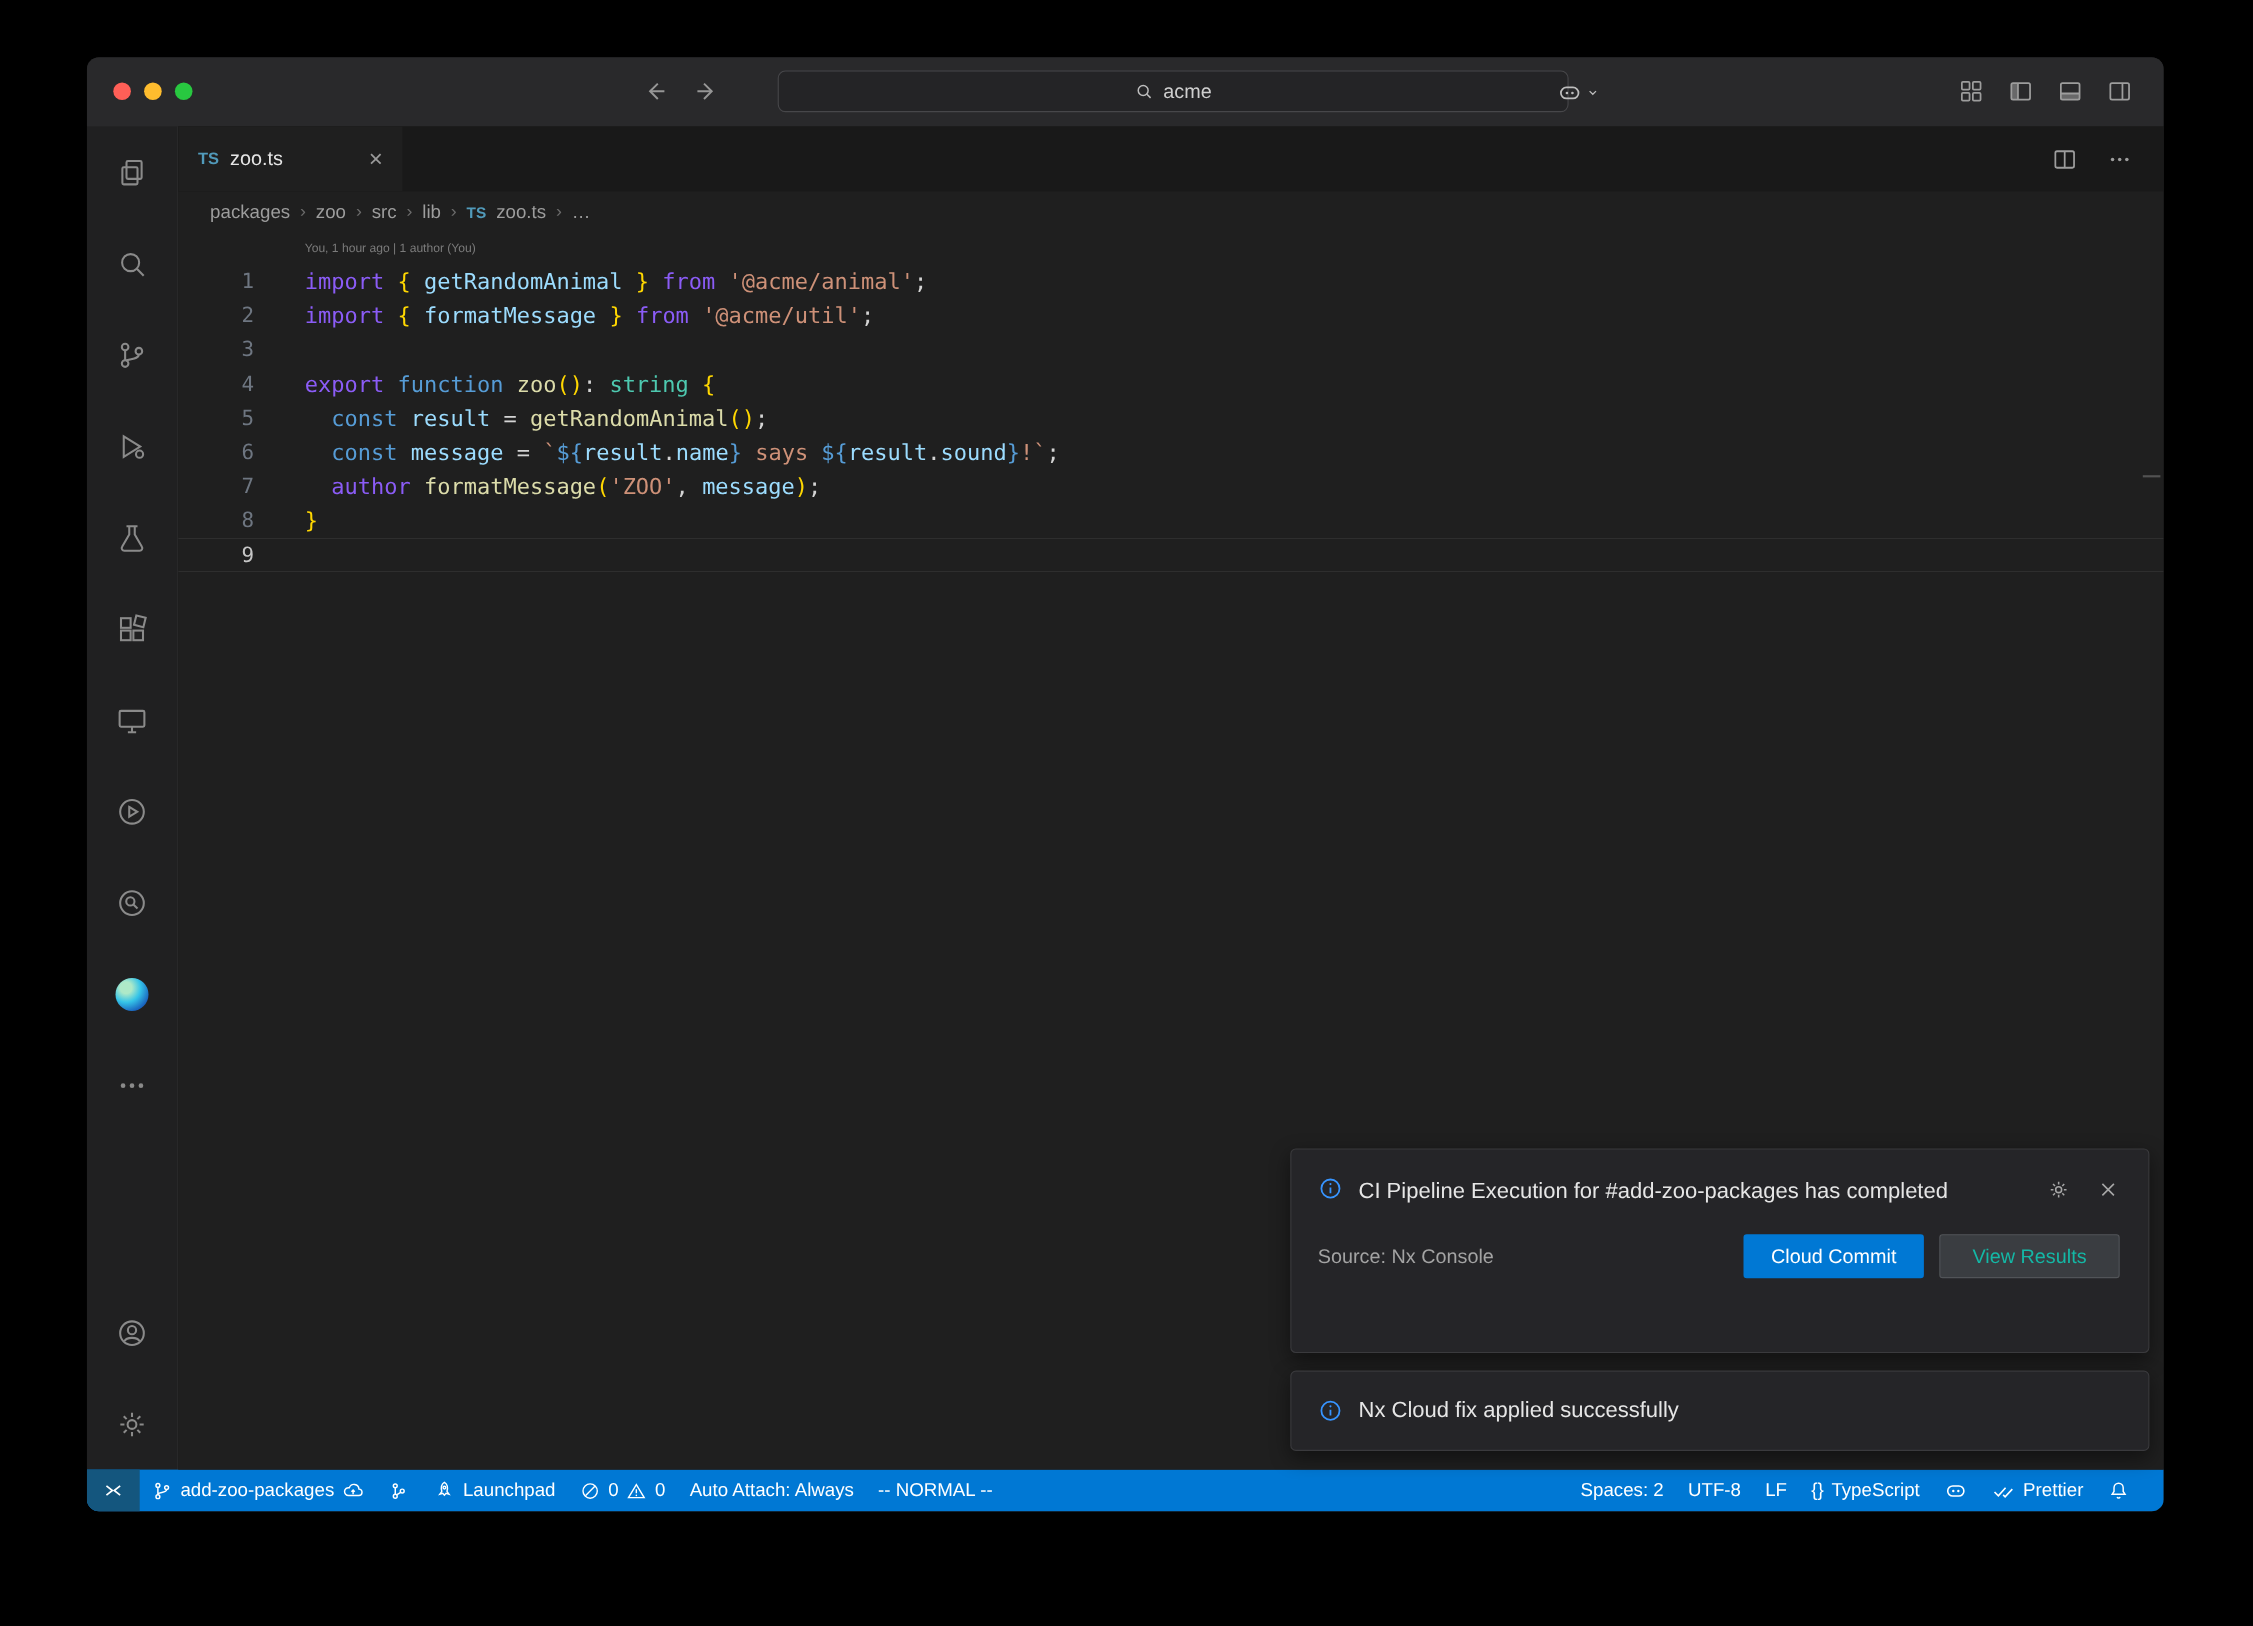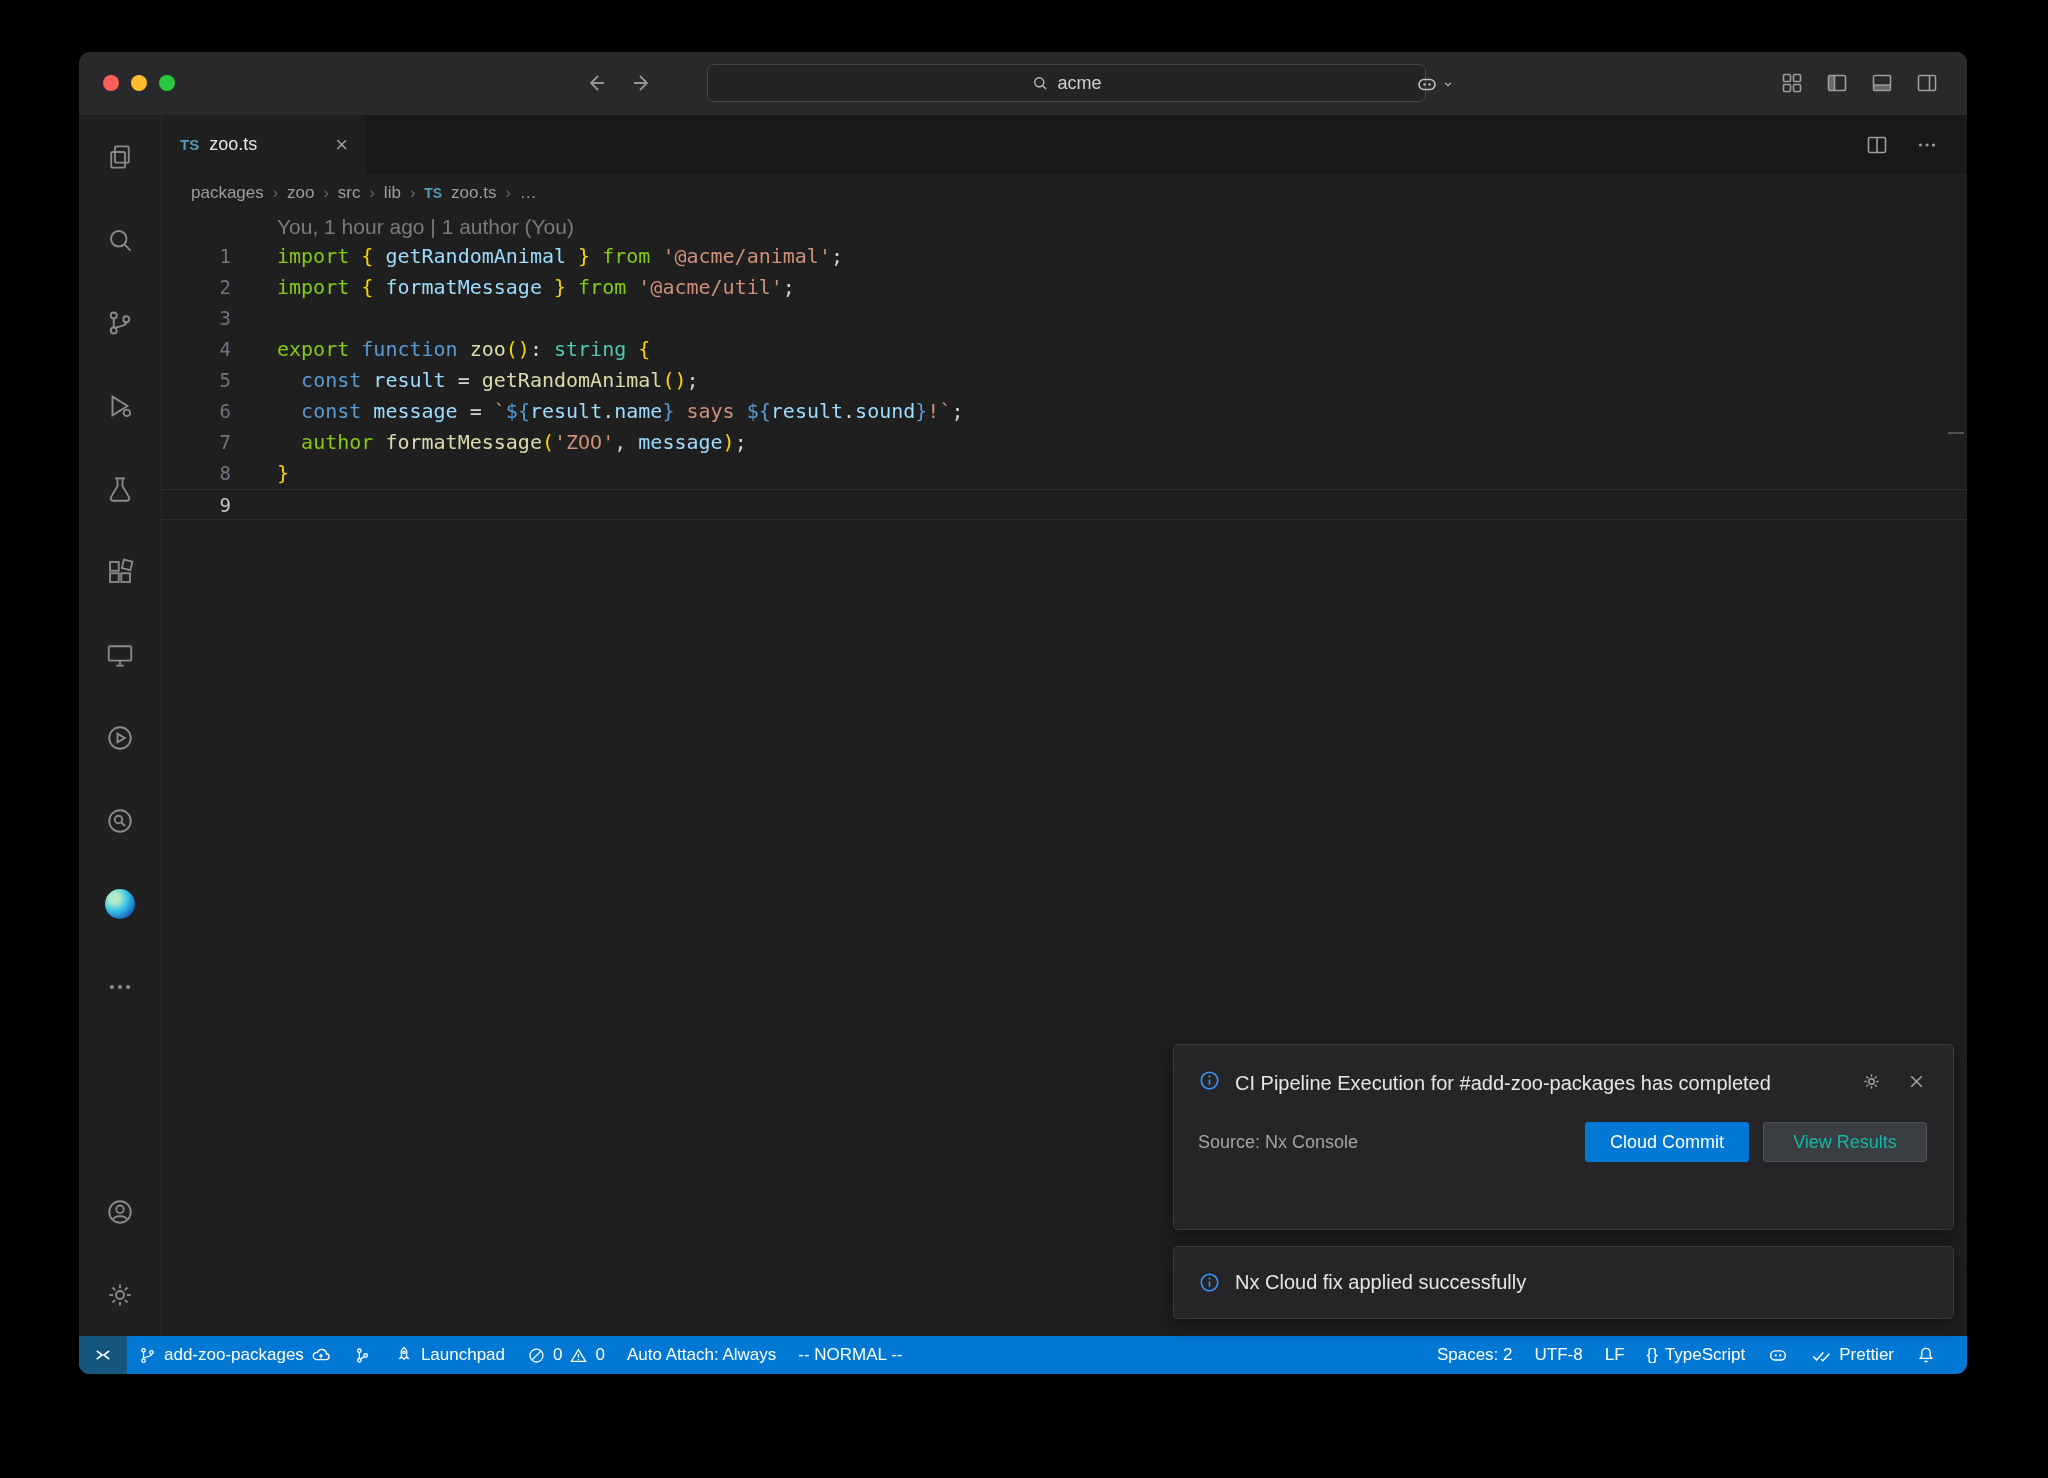--- a/index.html
+++ b/index.html
@@ -42,27 +42,27 @@
   .tab-badge { color:#519aba; font-size:15px; font-weight:bold; }
   .tab-name { color:#e6e6e6; font-size:18px; }
   .tab-close { margin-left:auto; color:#9a9a9a; font-size:22px; line-height:1; }
   .tabbar-actions { position:absolute; right:28px; top:0; height:59px; display:flex; align-items:center; gap:26px; color:#9d9d9d; }
 
   .breadcrumbs { height:38px; display:flex; align-items:center; padding-left:29px; gap:9px; color:#9d9d9d; font-size:17px; flex:0 0 auto; }
   .bc-sep { color:#6b6b6b; font-size:16px; }
   .bc-badge { color:#519aba; font-size:14px; font-weight:bold; }
 
   .code-area { flex:1; position:relative; font-family:"DejaVu Sans Mono",monospace; font-size:20px; overflow:hidden; }
-  .blame { height:29px; line-height:29px; padding-left:115px; color:#7b7b7b; font-size:21px; font-family:"Liberation Sans",sans-serif; }
+  .blame { height:29px; line-height:29px; padding-left:115px; color:#7b7b7b; font-size:11px; font-family:"Liberation Sans",sans-serif; }
   .code-line { height:31px; line-height:31px; display:flex; }
   .code-line.current { border-top:1px solid #2e2e2e; border-bottom:1px solid #2e2e2e; }
   .gutter { width:90px; flex:0 0 auto; text-align:right; padding-right:21px; color:#6e7681; font-size:19px; }
   .code-line.current .gutter { color:#c6c6c6; }
   .line-content { padding-left:25px; white-space:pre; }
-  .tok-kw{color:#84cc16} .tok-st{color:#569CD6} .tok-var{color:#9CDCFE}
+  .tok-kw{color:#8b5cf6} .tok-st{color:#569CD6} .tok-var{color:#9CDCFE}
   .tok-fn{color:#DCDCAA} .tok-str{color:#CE9178} .tok-type{color:#4EC9B0}
   .tok-br1{color:#FFD700} .tok-tpl{color:#569CD6} .tok-pl{color:#D4D4D4}
   .overview-mark { position:absolute; right:3px; top:220px; width:16px; height:2px; background:#525252; }
 
   
   .toast { position:absolute; left:1094px; width:781px; background:#252528; border:1px solid #3a3a3d;
     border-radius:5px; box-shadow:0 6px 18px rgba(0,0,0,.45); color:#e6e6e6; }
   .toast1 { top:992px; height:186px; padding:24px 26px 0 24px; }
   .toast2 { top:1194px; height:73px; padding:0 24px; display:flex; align-items:center; gap:14px; }
   .toast-head { display:flex; align-items:flex-start; gap:14px; }

